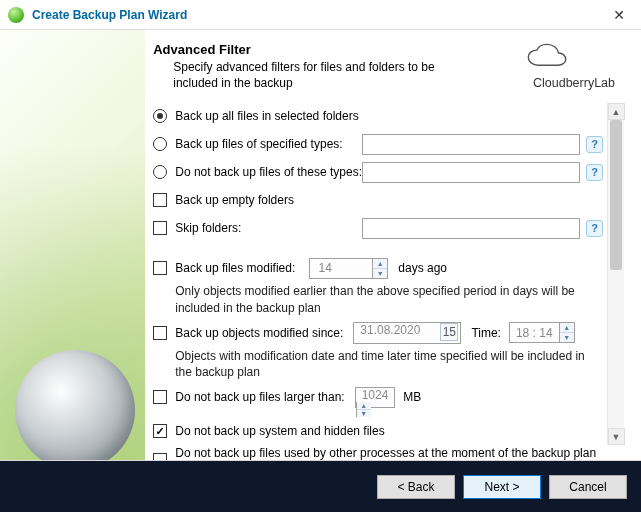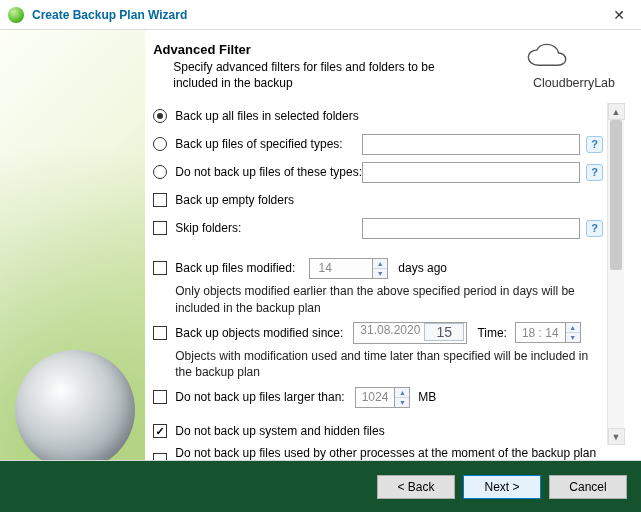--- a/index.html
+++ b/index.html
@@ -144,36 +144,36 @@
   .spinner .btns { display:flex; flex-direction:column; border-left:1px solid #a0a0a0; }
   .spinner .sbtn { width:14px; flex:1; display:flex; align-items:center; justify-content:center; font-size:7px; color:#5a7db5; background:#f2f6fb; }
   .spinner .sbtn + .sbtn { border-top:1px solid #cfd8e6; }
 
   .datebox {
     display:inline-flex; align-items:flex-start;
     height:22px; border:1px solid #a0a0a0; background:#fff;
     padding:0 2px 0 6px;
   }
   .datebox .cal {
-    width:40px; height:18px; margin-left:4px;
+    width:18px; height:18px; margin-left:20px;
     border:1px solid #b8c2cc;
     display:flex; align-items:center; justify-content:center;
-    font-size:14px; color:#556; background:#f6f8fa;
+    font-size:12px; color:#556; background:#f6f8fa;
   }
 
   .hint {
     margin:2px 0 4px 22px;
     color:#222;
     line-height:1.35;
   }
 
   .footer {
     height:52px;
     border-top:1px solid #d8d8d8;
-    background:#14532d;
+    background:#0f172a;
     display:flex; align-items:center; justify-content:flex-end;
     padding:0 14px; gap:8px;
     position:absolute; bottom:0; left:0; right:0;
   }
   .btn {
     height:24px; width:78px;
     border:1px solid #adadad; background:#e1e1e1;
     font-size:12px;
     display:flex; align-items:center; justify-content:center;
   }
@@ -273,26 +273,26 @@
           </span>
           <span style="margin-left:10px;">Time:</span>
           <span class="spinner disabled" style="margin-left:8px;">
             <span class="val" style="min-width:48px;">18 : 14</span>
             <span class="btns">
               <span class="sbtn">▲</span>
               <span class="sbtn">▼</span>
             </span>
           </span>
         </div>
-        <div class="hint">Objects with modification used and time later than specified will be included in the backup plan</div>
+        <div class="hint">Objects with modification date and time later time specified will be included in the backup plan</div>
 
         <div class="row">
           <span class="ctrl cbox"></span>
           <span class="row-label">Do not back up files larger than:</span>
-          <span class="spinner disabled" style="margin-left:10px;">
+          <span class="spinner disabled" style="margin-left:10px;flex-direction:column;">
             <span class="val" style="min-width:36px;">1024</span>
             <span class="btns">
               <span class="sbtn">▲</span>
               <span class="sbtn">▼</span>
             </span>
           </span>
           <span style="margin-left:8px;">MB</span>
         </div>
 
         <div class="row" style="margin-top:8px;">

